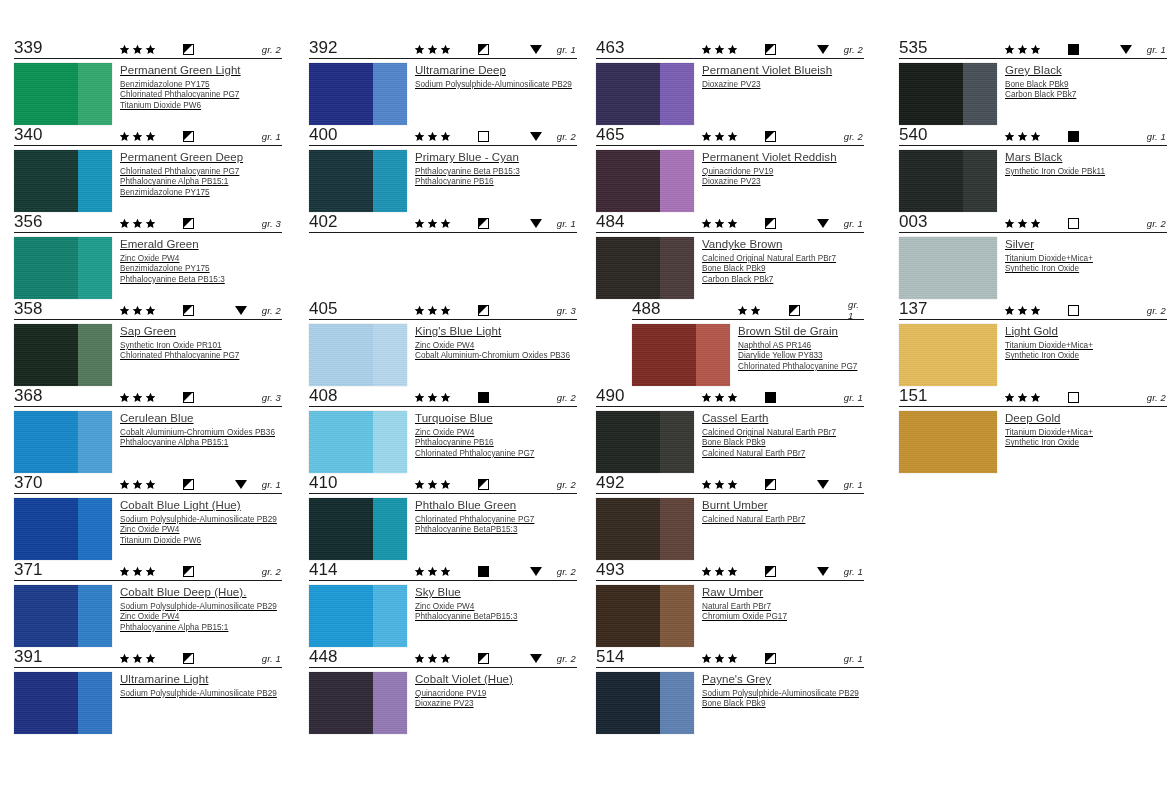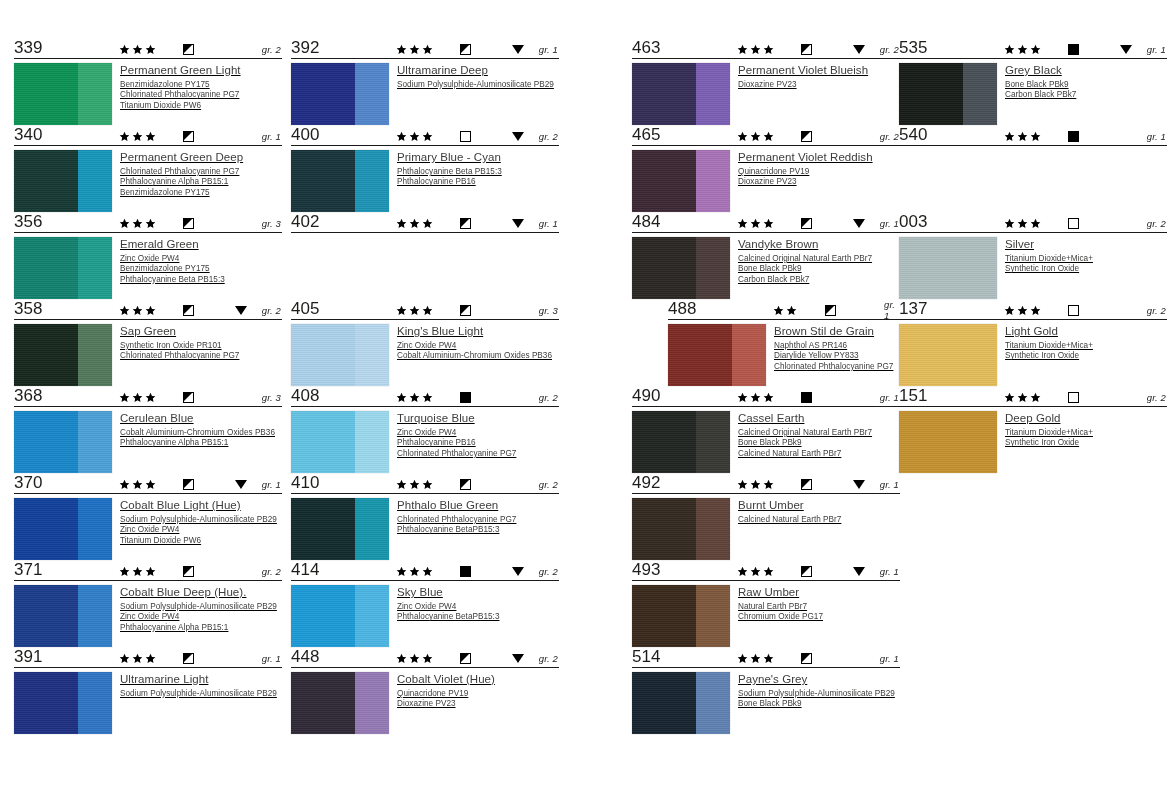--- a/index.html
+++ b/index.html
@@ -5,22 +5,22 @@
   html,body{margin:0;padding:0;}
   body{
     width:1170px;height:802px;
     background:#ffffff;
     font-family:"Liberation Sans", sans-serif;
     overflow:hidden;
   }
   .sheet{position:relative;width:1170px;height:802px;}
   .column{position:absolute;top:36px;width:268px;}
   .col-0{left:14px;}
-  .col-1{left:291px;}
-  .col-2{left:632px;}
+  .col-1{left:309px;}
+  .col-2{left:596px;}
   .col-3{left:899px;}
 
   .entry{position:relative;margin-bottom:0;}
 
   
   .hdr{
     position:relative;
     height:22px;
     border-bottom:1.6px solid #1a1a1a;
     display:flex;align-items:flex-end;
@@ -1201,20 +1201,31 @@
                 </svg>
               </span>
             </div>
             <div class="opq">
               <div class="opq-box full"></div>
             </div>
             <div class="tri"></div>
             <div class="gr">gr. 1</div>
           </div>
         </div>
+        <div class="body">
+          <div class="swatch">
+            <div class="mass" style="background: rgb(30, 36, 34);"></div>
+            <div class="tint" style="background: rgb(46, 53, 51);"></div>
+            <div class="tex"></div>
+          </div>
+          <div class="info">
+            <div class="pname">Mars Black</div>
+            <div class="pig">Synthetic Iron Oxide PBk11</div>
+          </div>
+        </div>
       </div>
       <div class="entry" style="margin-bottom: 0px; height: 87px;">
         <div class="hdr">
           <div class="idx">003</div>
           <div class="hdr-icons">
             <div class="stars">
               <span class="star">
                 <svg width="11" height="11" viewBox="0 0 24 24">
                   <path fill="#000" d="M12 1.6l3.2 6.9 7.3.9-5.4 5 1.4 7.3L12 18.2 5.5 21.7l1.4-7.3-5.4-5 7.3-.9z"></path>
                 </svg>

